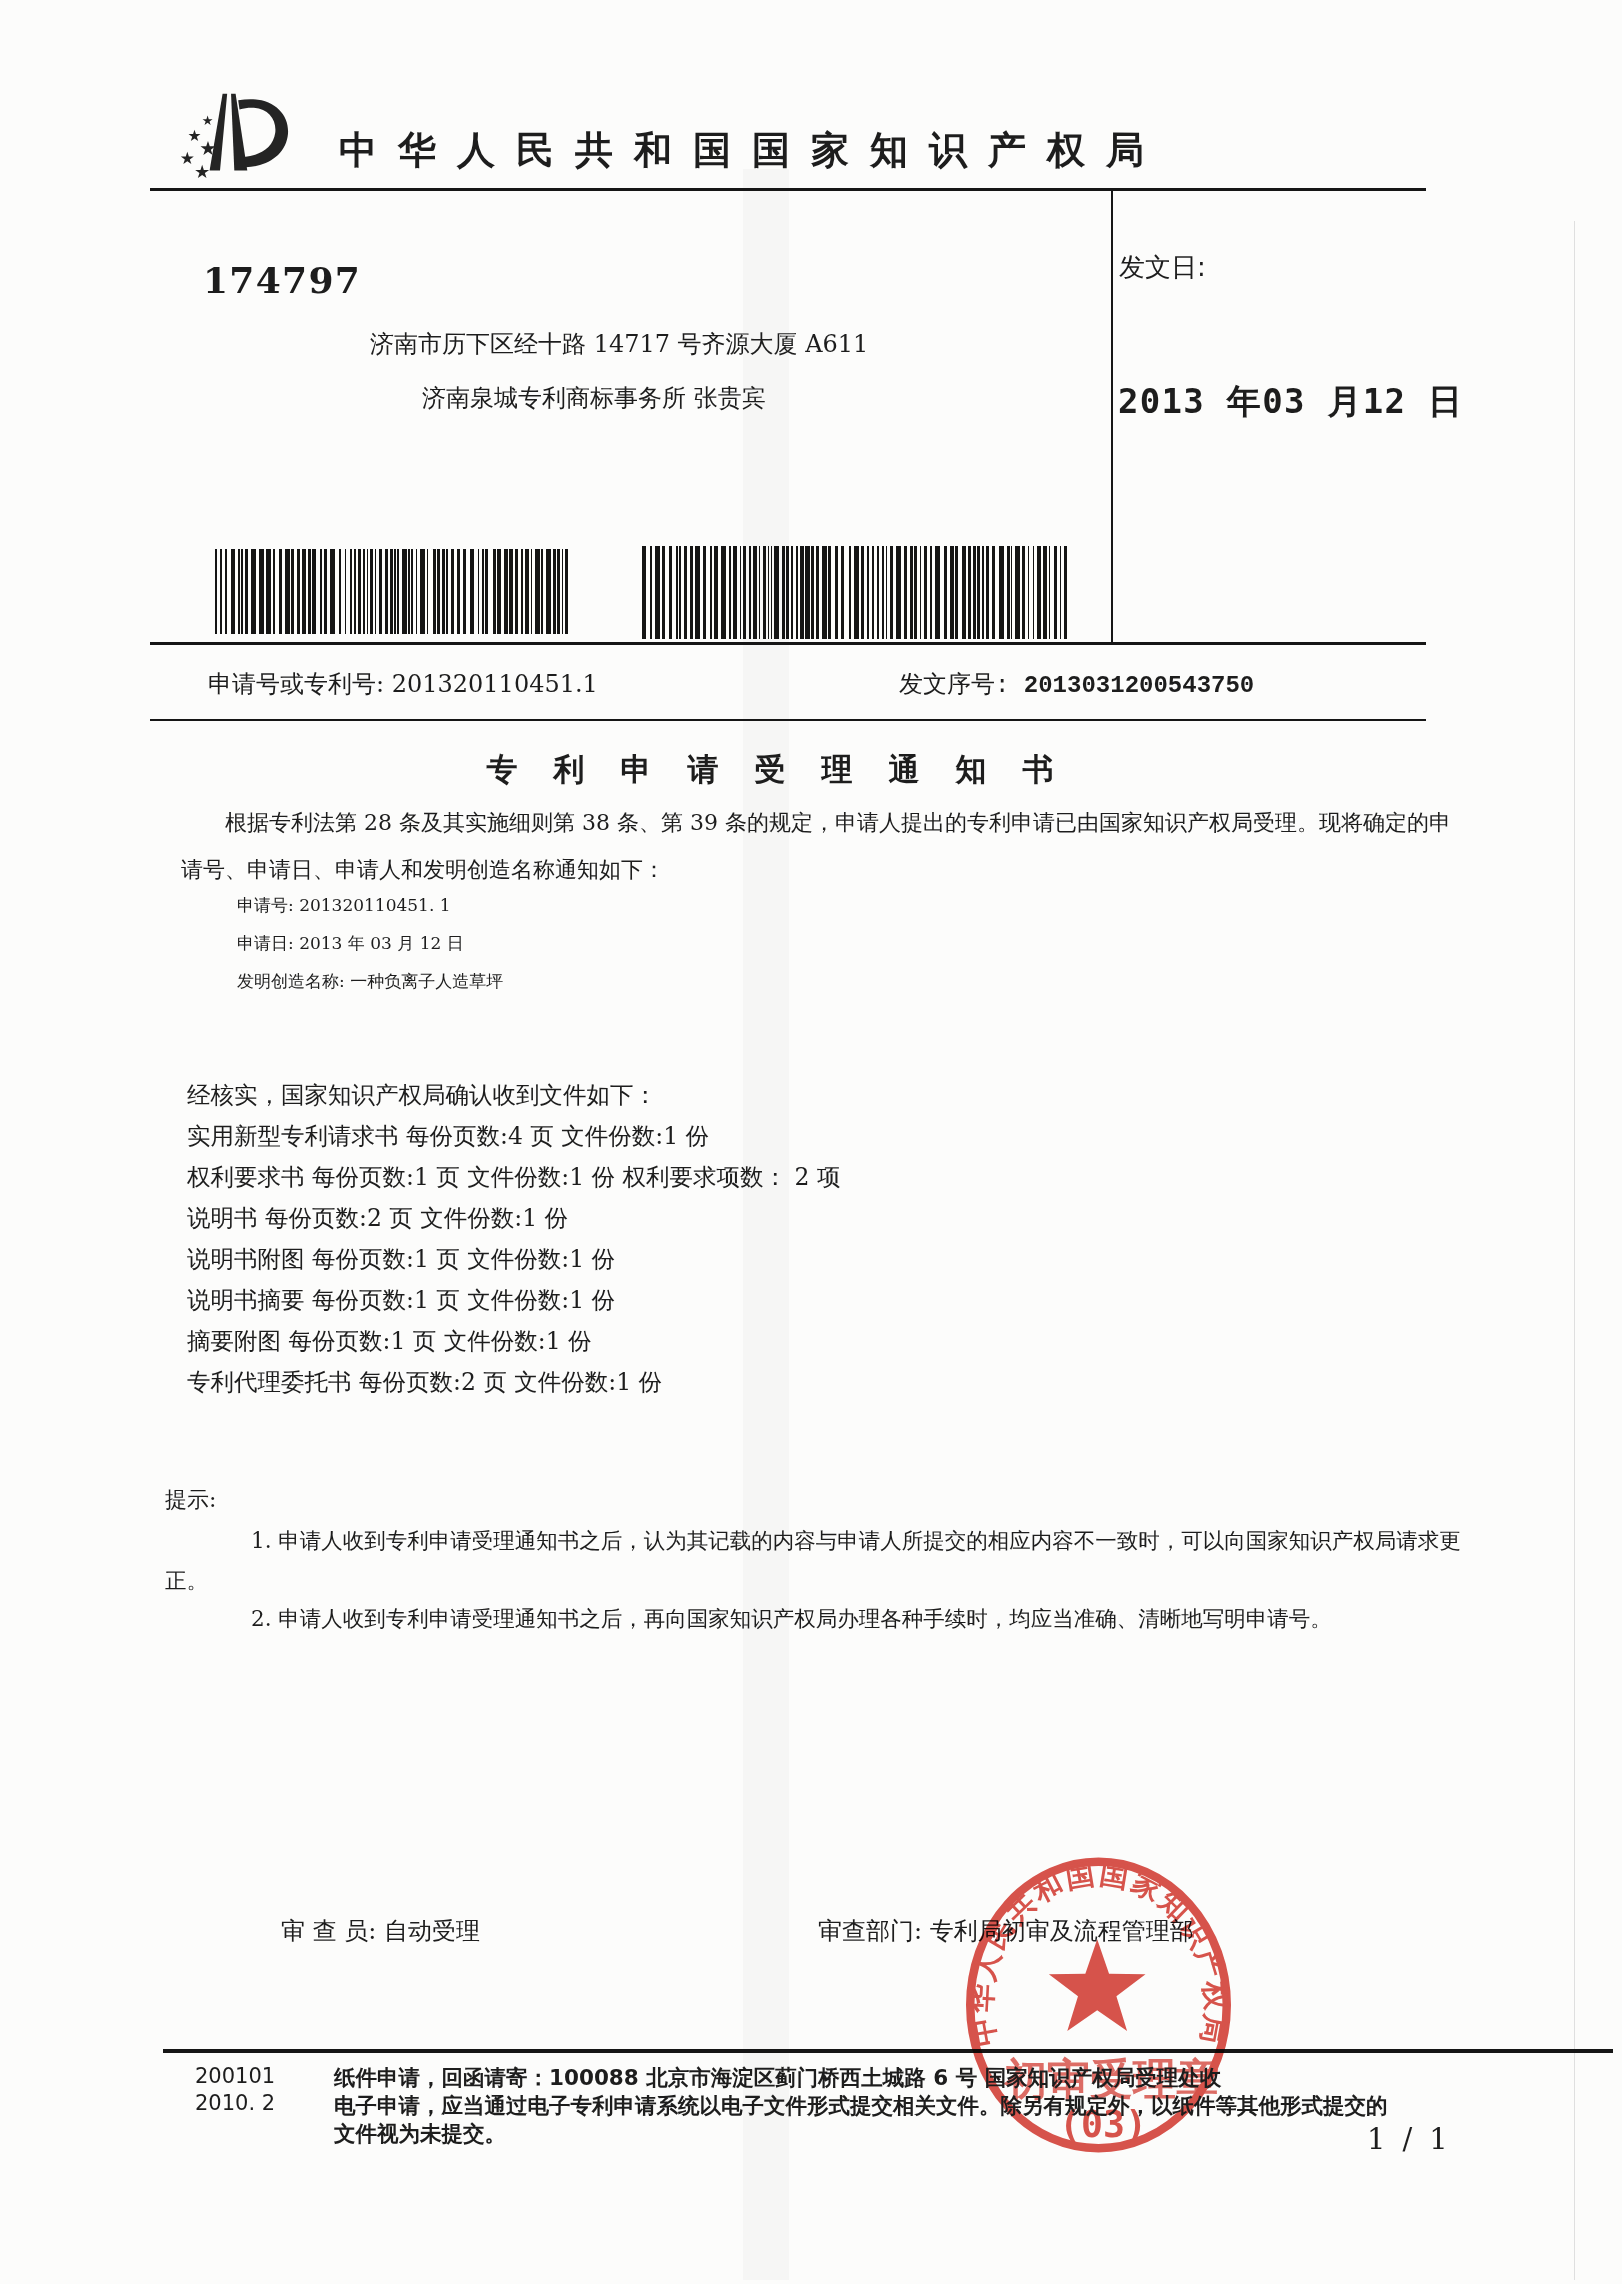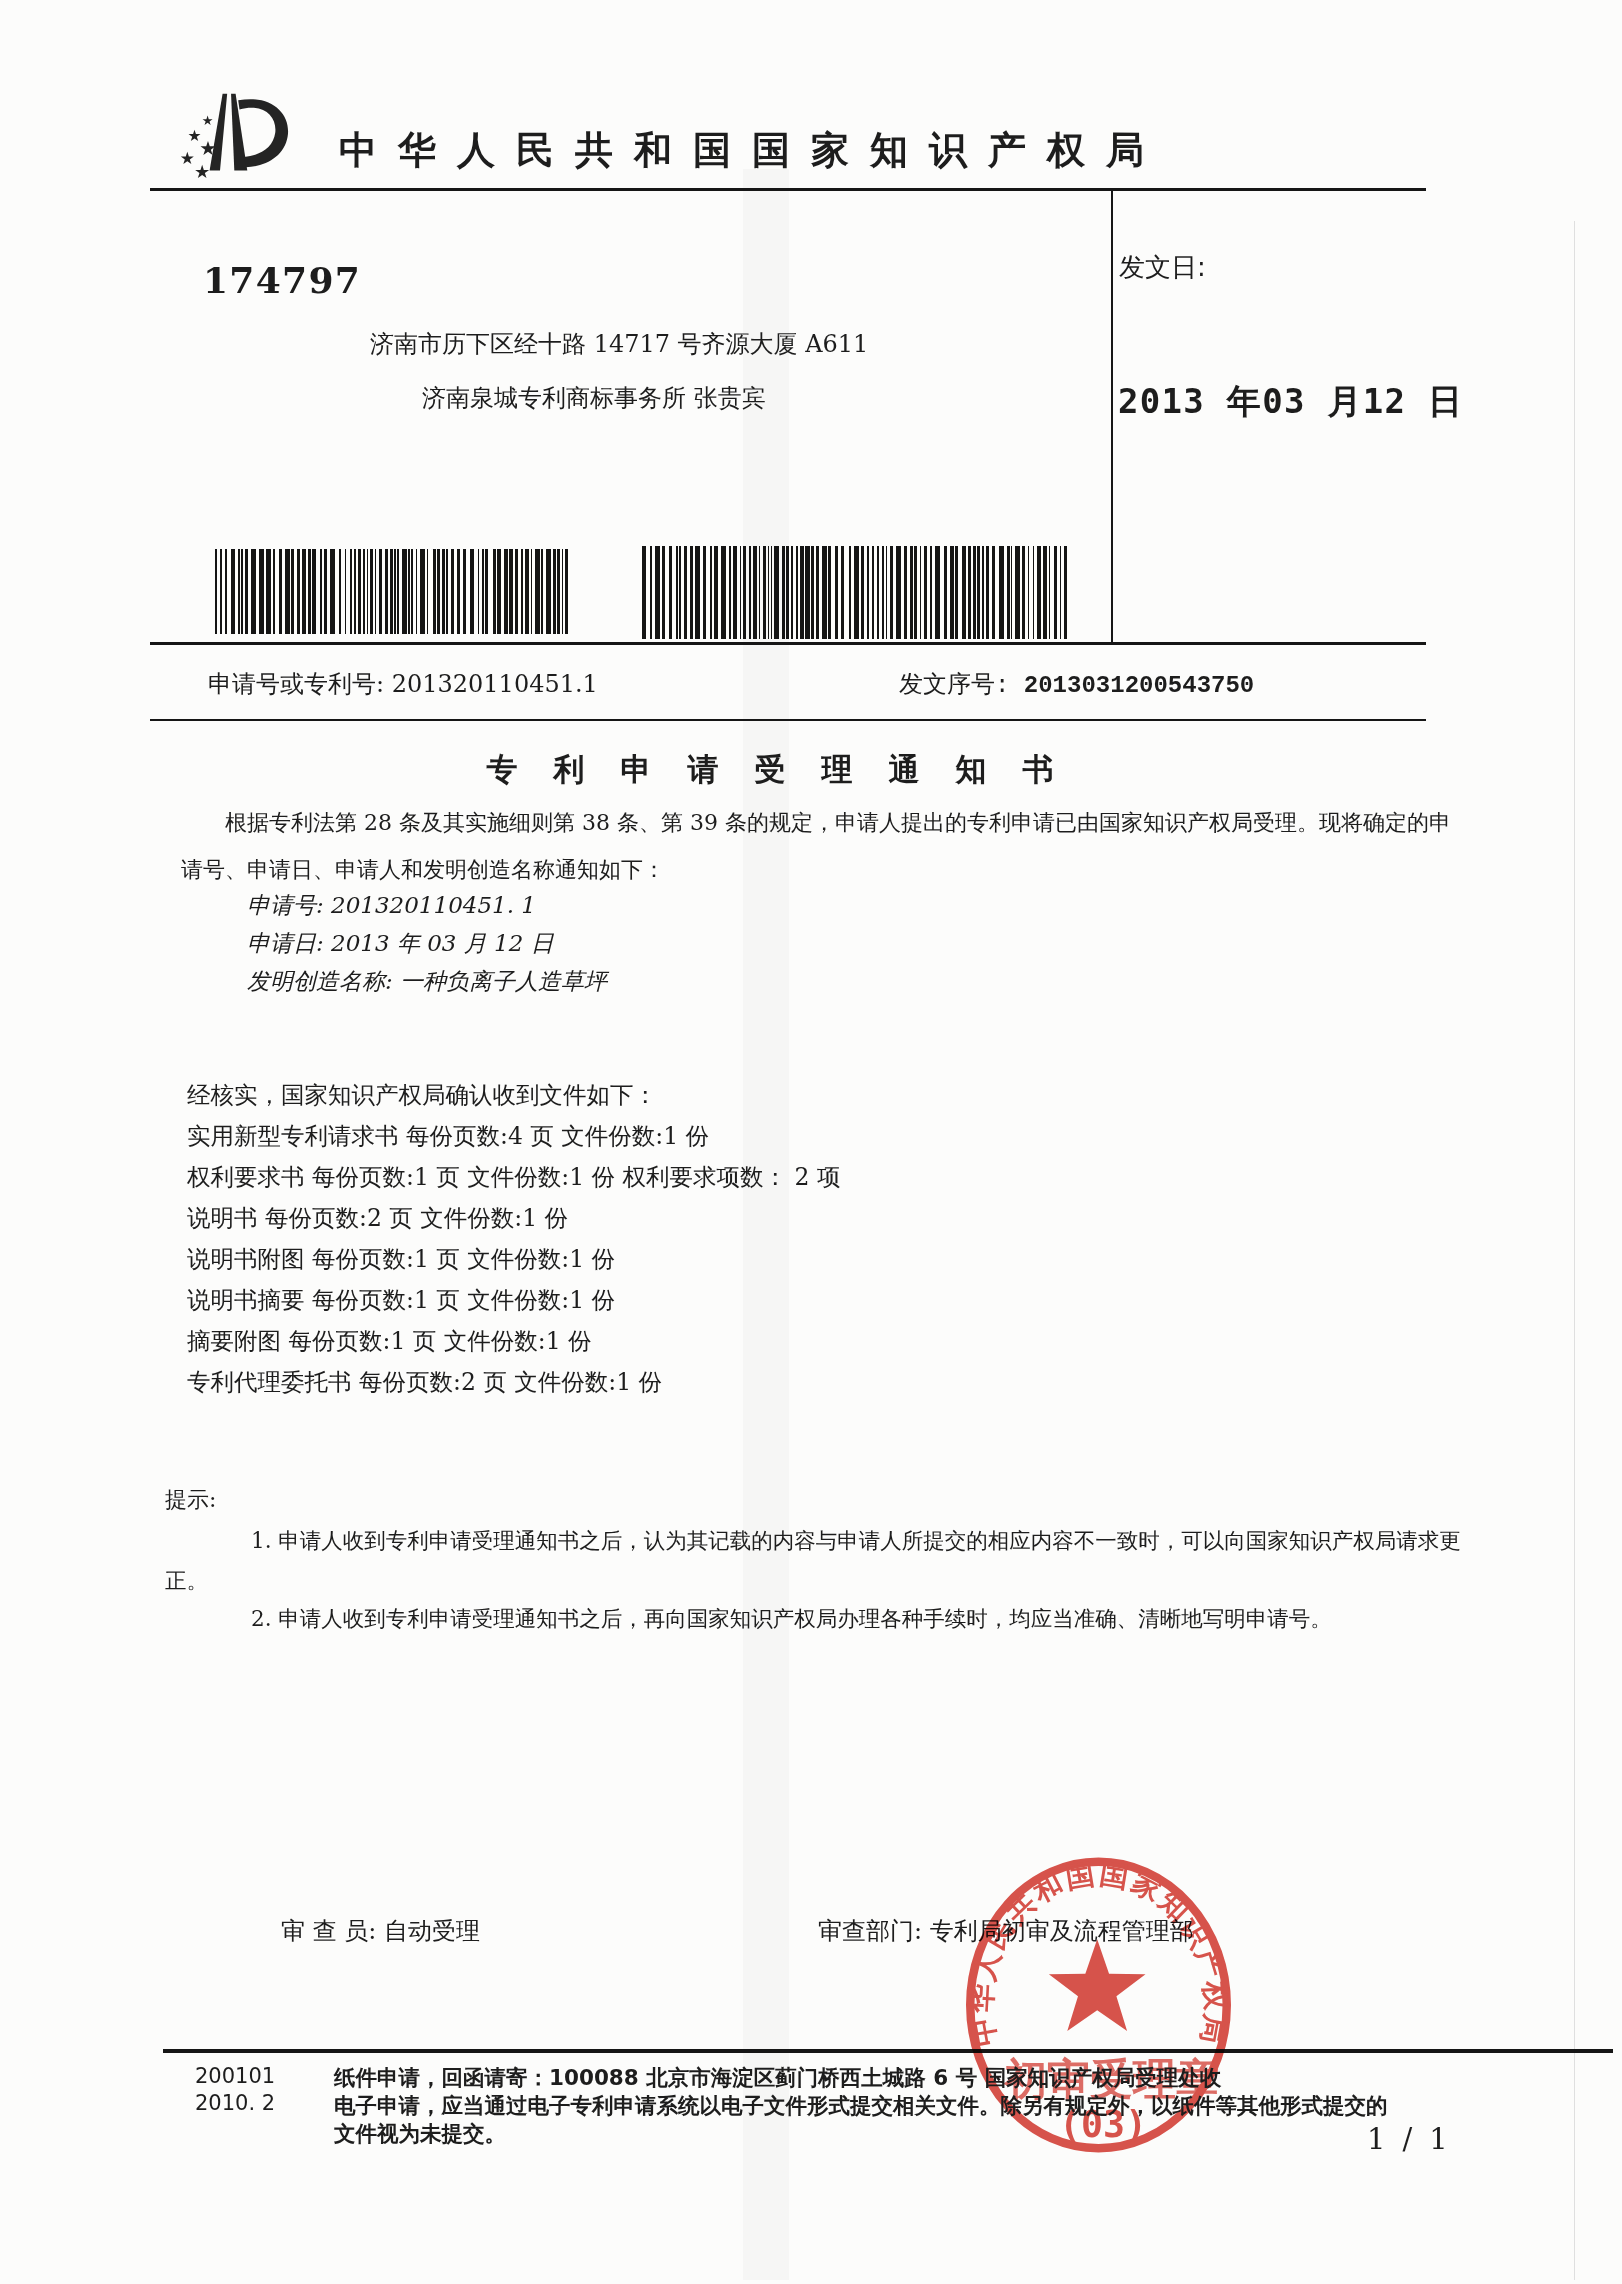--- a/index.html
+++ b/index.html
@@ -37,21 +37,21 @@
   .appno{left:208px;top:668px;}
   .serial{left:899px;top:668px;font-family:Liberation Mono, monospace;}
   .serial b{font-weight:bold;}
   
   .notice-title{left:150px;top:749px;width:1276px;text-align:center;
     font-family:"DejaVu Sans","Liberation Sans",sans-serif;font-weight:bold;
     font-size:31px;letter-spacing:36px;white-space:nowrap;}
   
   .intro{position:absolute;left:181px;top:799px;width:1270px;font-size:22px;
     line-height:47px;text-indent:2em;white-space:normal;}
-  .fields{position:absolute;left:247px;top:886px;font-size:23px;line-height:38px;font-style:italic;}
+  .fields{position:absolute;left:237px;top:886px;font-size:17px;line-height:38px;}
   .received{position:absolute;left:187px;top:1075px;font-size:23.5px;line-height:41px;}
   
   .hints-label{left:165px;top:1485px;font-size:22px;}
   .hint{position:absolute;left:165px;width:1335px;font-size:21.5px;line-height:40px;
     text-indent:4em;white-space:normal;}
   #hint1{top:1521px;}
   #hint2{top:1599px;}
   
   .examiner{left:281px;top:1915px;font-size:24px;}
   .department{left:818px;top:1915px;font-size:24px;}

